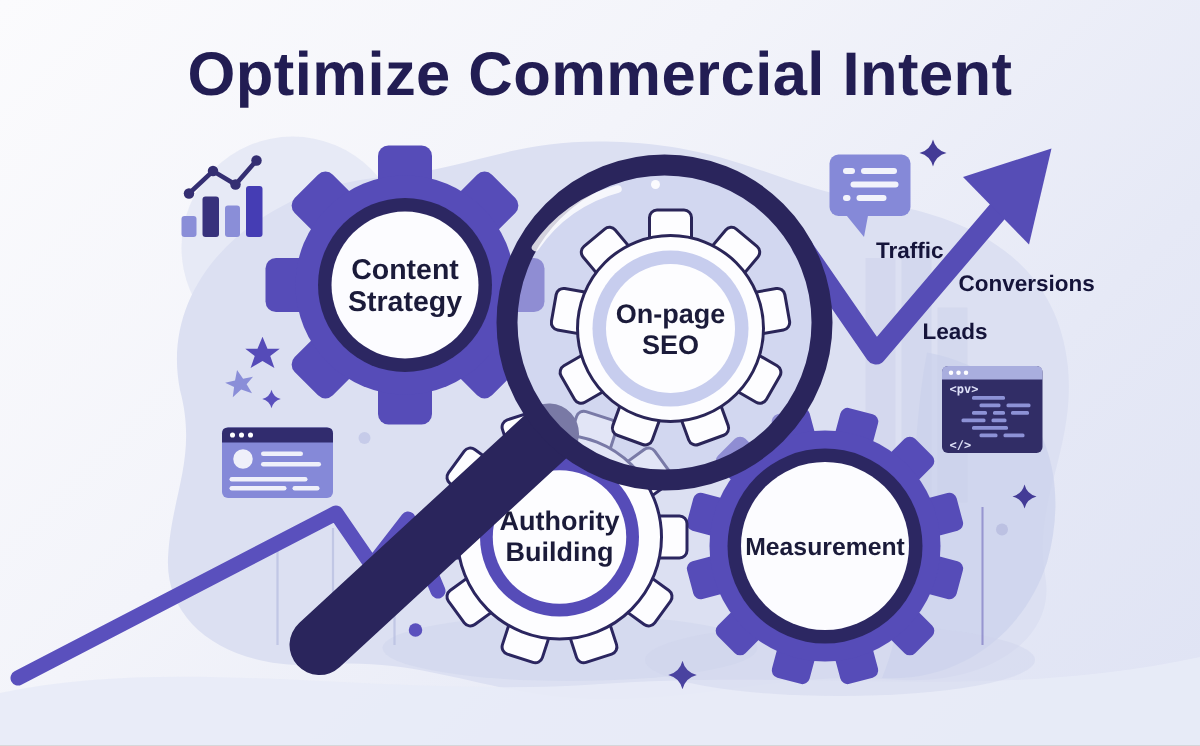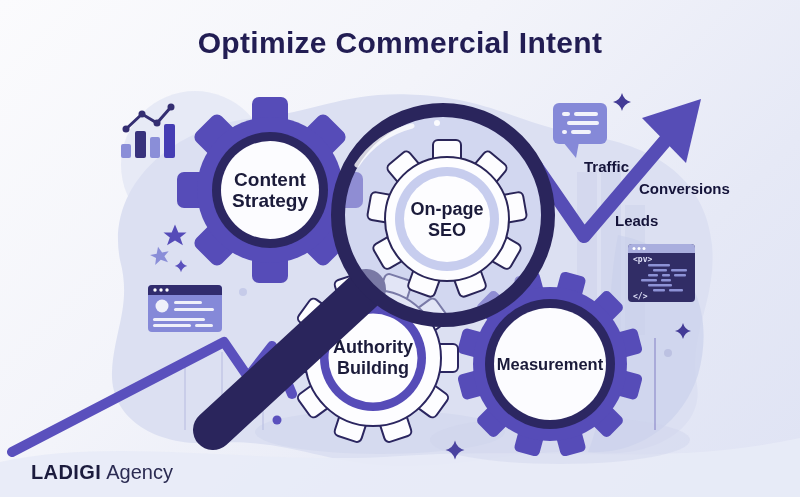--- a/index.html
+++ b/index.html
@@ -4,21 +4,21 @@
 <style>
   html,body{margin:0;padding:0;background:#ccc;}
   .stage{
     position:relative;width:800px;height:497px;overflow:hidden;
     background:linear-gradient(135deg,#fbfbfd 0%,#f3f4fa 38%,#e6e9f6 72%,#dfe3f4 100%);
     font-family:"Liberation Sans",sans-serif;
   }
   .stage svg{position:absolute;left:0;top:0;}
   .title{
     position:absolute;top:26px;left:0;width:100%;text-align:center;
-    font-size:30px;font-weight:800;letter-spacing:.3px;color:#221d53;
+    font-size:41px;font-weight:800;letter-spacing:.3px;color:#221d53;
   }
   .brand{
     position:absolute;left:31px;bottom:13px;font-size:20px;color:#1b1b3d;
   }
   .brand .b{font-weight:800;letter-spacing:.4px;}
   .brand .r{font-weight:400;margin-left:5px;color:#2b2b52;}
   text{font-family:"Liberation Sans",sans-serif;}
   .gear-label{font-weight:bold;fill:#1b1b3a;}
   .growth-label{font-weight:bold;fill:#15143a;}
   .code-text{font-family:"DejaVu Sans Mono",monospace;font-weight:bold;fill:#dfe1f8;}
@@ -229,17 +229,14 @@
       <text x="639" y="194" font-size="15" class="growth-label">Conversions</text>
       <text x="615" y="226" font-size="15" class="growth-label">Leads</text>
     </g>
 
     <path transform="translate(683,331) scale(0.8)" fill="#433b96" d="M0,-10 Q2,-2 10,0 Q2,2 0,10 Q-2,2 -10,0 Q-2,-2 0,-10 Z"></path>
     <path transform="translate(455,450) scale(0.95)" fill="#4a43a0" d="M0,-10 Q2,-2 10,0 Q2,2 0,10 Q-2,2 -10,0 Q-2,-2 0,-10 Z"></path>
   </svg>
 
   <div class="title">Optimize Commercial Intent</div>
 
-  <div class="brand">
-    <span class="b">LADIGI</span><span class="r">Agency</span>
-  </div>
 
 </div>
 
 </body></html>

